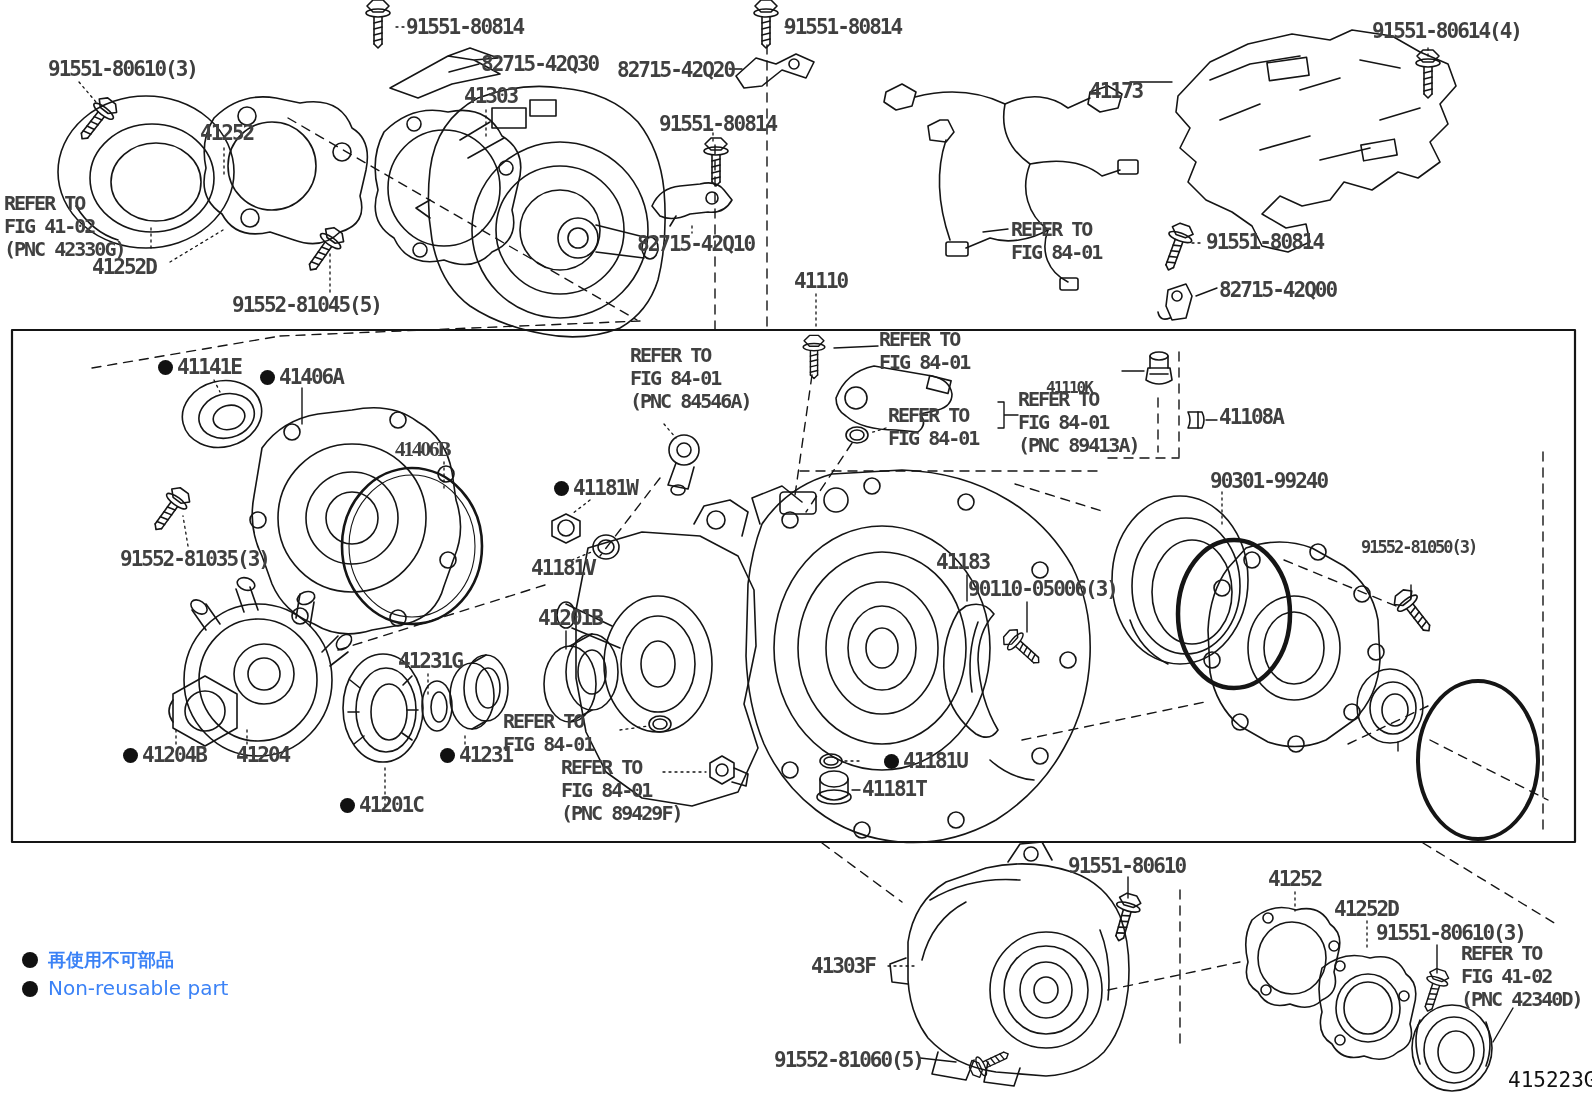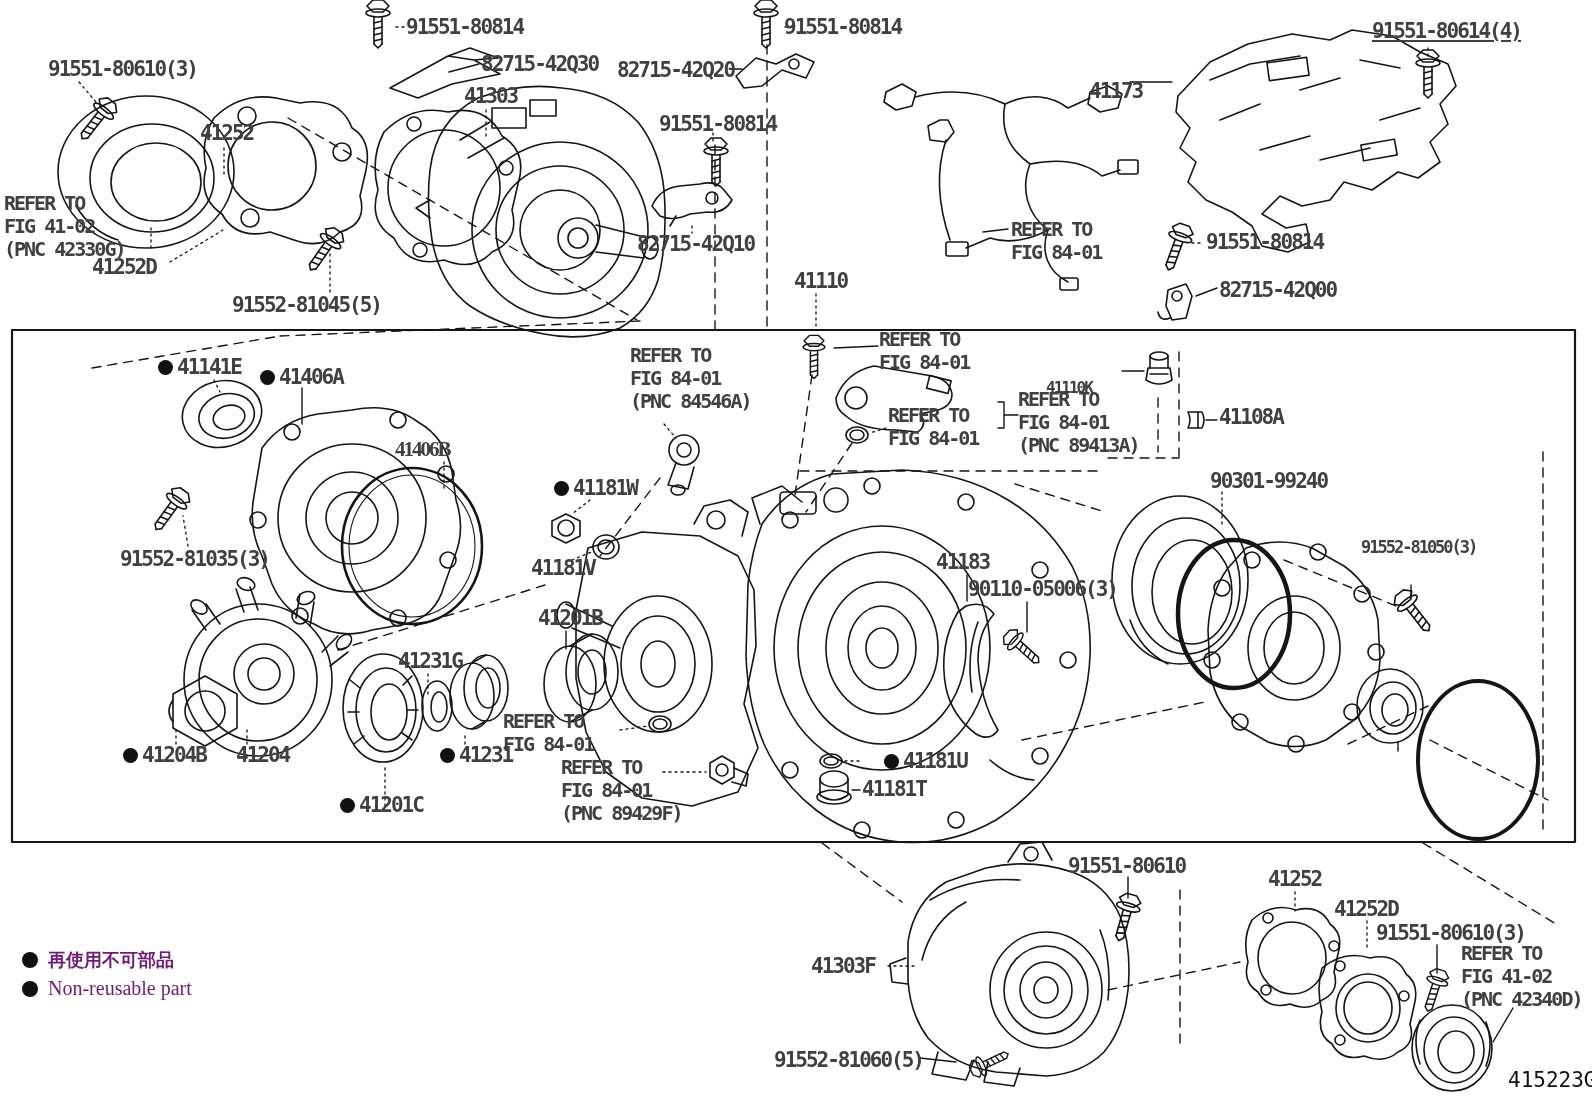--- a/index.html
+++ b/index.html
@@ -4,21 +4,21 @@
 <style>
   html,body{margin:0;padding:0;background:#e8e8e8;}
   #stage{position:relative;width:1592px;height:1099px;background:#ffffff;overflow:hidden;
          font-family:"DejaVu Sans Mono","Liberation Mono",monospace;}
   svg{position:absolute;left:0;top:0;}
   .plabel{position:absolute;font-family:"DejaVu Sans Mono","Liberation Mono",monospace;
           font-weight:700;color:#404040;white-space:nowrap;line-height:23px;letter-spacing:-2px;}
   .plabel .ln{display:block;}
   .dot{display:inline-block;width:15px;height:15px;border-radius:50%;background:#111;
        margin-right:4px;vertical-align:-1px;}
-  .legend-row{position:absolute;color:#701a75;white-space:nowrap;line-height:24px;}
+  .legend-row{position:absolute;color:#3b82f6;white-space:nowrap;line-height:24px;}
   .legend-row .dot{width:16px;height:16px;margin-right:10px;vertical-align:-2px;}
   .legend-jp{font-family:"DejaVu Sans",sans-serif;font-size:18px;font-weight:600;}
   .legend-en{font-family:"DejaVu Sans",sans-serif;font-size:20px;font-weight:400;}
   .figcode{position:absolute;font-family:"DejaVu Sans Mono","Liberation Mono",monospace;
            font-size:21px;font-weight:400;color:#111;letter-spacing:0;}
 </style>
 </head>
 <body>
 
 <div id="stage">
@@ -425,21 +425,21 @@
         <path d="M1108,990 L1240,962"></path>
     <path d="M660,478 L600,556"></path>
         <path d="M338,650 L545,585"></path>
         <path d="M1398,742 L1398,755"></path>
   </g>
 </svg>
 
 <div class="legend-row legend-jp" style="left:22px;top:948px;">
   <span class="dot"></span><span>再使用不可部品</span>
 </div>
-<div class="legend-row legend-en" style="left:22px;top:976px;font-family:Liberation Serif, serif;">
+<div class="legend-row legend-en" style="left:22px;top:976px;">
   <span class="dot"></span><span>Non-reusable part</span>
 </div>
 
 <div class="figcode" style="left:1508px;top:1068px;">415223G</div>
 
 <div id="labels">
       <div class="plabel" style="left: 406px; top: 16px; font-size: 21px;">91551-80814</div>
       <div class="plabel" style="left: 481px; top: 53px; font-size: 21px;">82715-42Q30</div>
       <div class="plabel" style="left: 48px; top: 58px; font-size: 21px;">91551-80610(3)</div>
       <div class="plabel" style="left: 200px; top: 122px; font-size: 21px;">41252</div>
@@ -450,21 +450,21 @@
       </div>
       <div class="plabel" style="left: 92px; top: 256px; font-size: 21px;">41252D</div>
       <div class="plabel" style="left: 232px; top: 294px; font-size: 21px;">91552-81045(5)</div>
       <div class="plabel" style="left: 464px; top: 85px; font-size: 21px;">41303</div>
       <div class="plabel" style="left: 784px; top: 16px; font-size: 21px;">91551-80814</div>
       <div class="plabel" style="left: 617px; top: 59px; font-size: 21px;">82715-42Q20</div>
       <div class="plabel" style="left: 659px; top: 113px; font-size: 21px;">91551-80814</div>
       <div class="plabel" style="left: 637px; top: 233px; font-size: 21px;">82715-42Q10</div>
       <div class="plabel" style="left: 794px; top: 270px; font-size: 21px;">41110</div>
       <div class="plabel" style="left: 1089px; top: 72px; font-size: 21px; margin-top: 8px;">41173</div>
-      <div class="plabel" style="left: 1372px; top: 20px; font-size: 21px; text-decoration: underline;">91551-80614(4)</div>
+      <div class="plabel" style="left: 1372px; top: 20px; font-size: 21px;">91551-80614(4)</div>
       <div class="plabel" style="left: 1011px; top: 218px; font-size: 20px;">
         <span class="ln">REFER TO</span>
         <span class="ln">FIG 84-01</span>
       </div>
       <div class="plabel" style="left: 1206px; top: 231px; font-size: 21px;">91551-80814</div>
       <div class="plabel" style="left: 1219px; top: 279px; font-size: 21px;">82715-42Q00</div>
       <div class="plabel" style="left: 158px; top: 356px; font-size: 21px;"><span class="dot"></span>41141E</div>
       <div class="plabel" style="left: 260px; top: 366px; font-size: 21px;"><span class="dot"></span>41406A</div>
       <div class="plabel" style="left: 395px; top: 438px; font-size: 21px; font-family: Liberation Serif, serif;">41406B</div>
       <div class="plabel" style="left: 120px; top: 548px; font-size: 21px;">91552-81035(3)</div>

